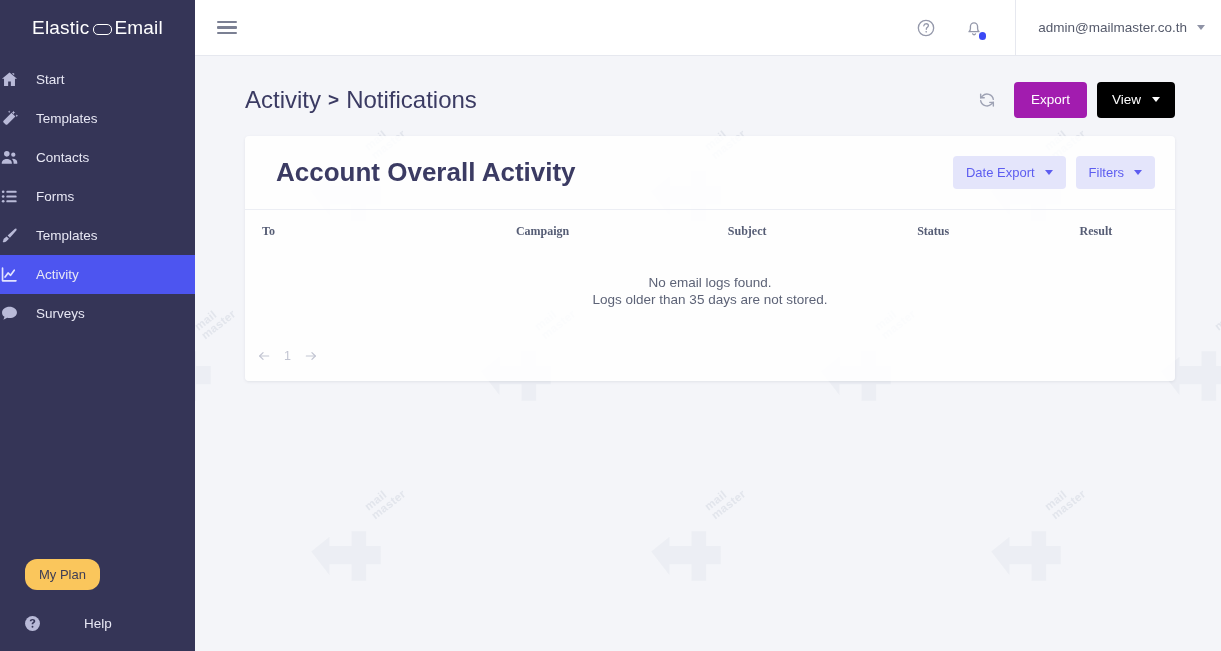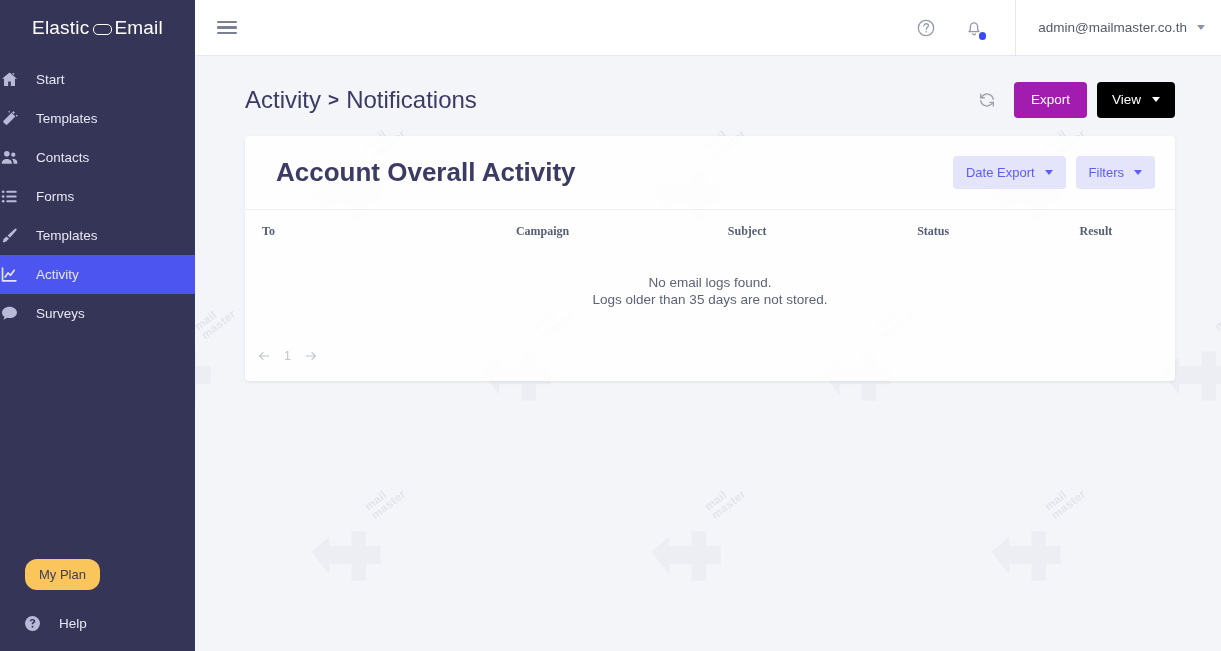--- a/index.html
+++ b/index.html
@@ -101,20 +101,21 @@
   }
 
   #help-row {
     display: flex;
     align-items: center;
     padding-left: 23px;
     margin-bottom: 18px;
     color: #e7e7f4;
     font-size: 13.5px;
     cursor: pointer;
+    gap: 25px;
   }
   #help-row .nav-ico { width: 19px; height: 19px; margin-right: 17px; color: #b9bad8;
     display:flex; align-items:center; justify-content:center; flex:0 0 19px;}
 
   
   #right {
     flex: 1 1 auto;
     height: 651px;
     position: relative;
     display: flex;

